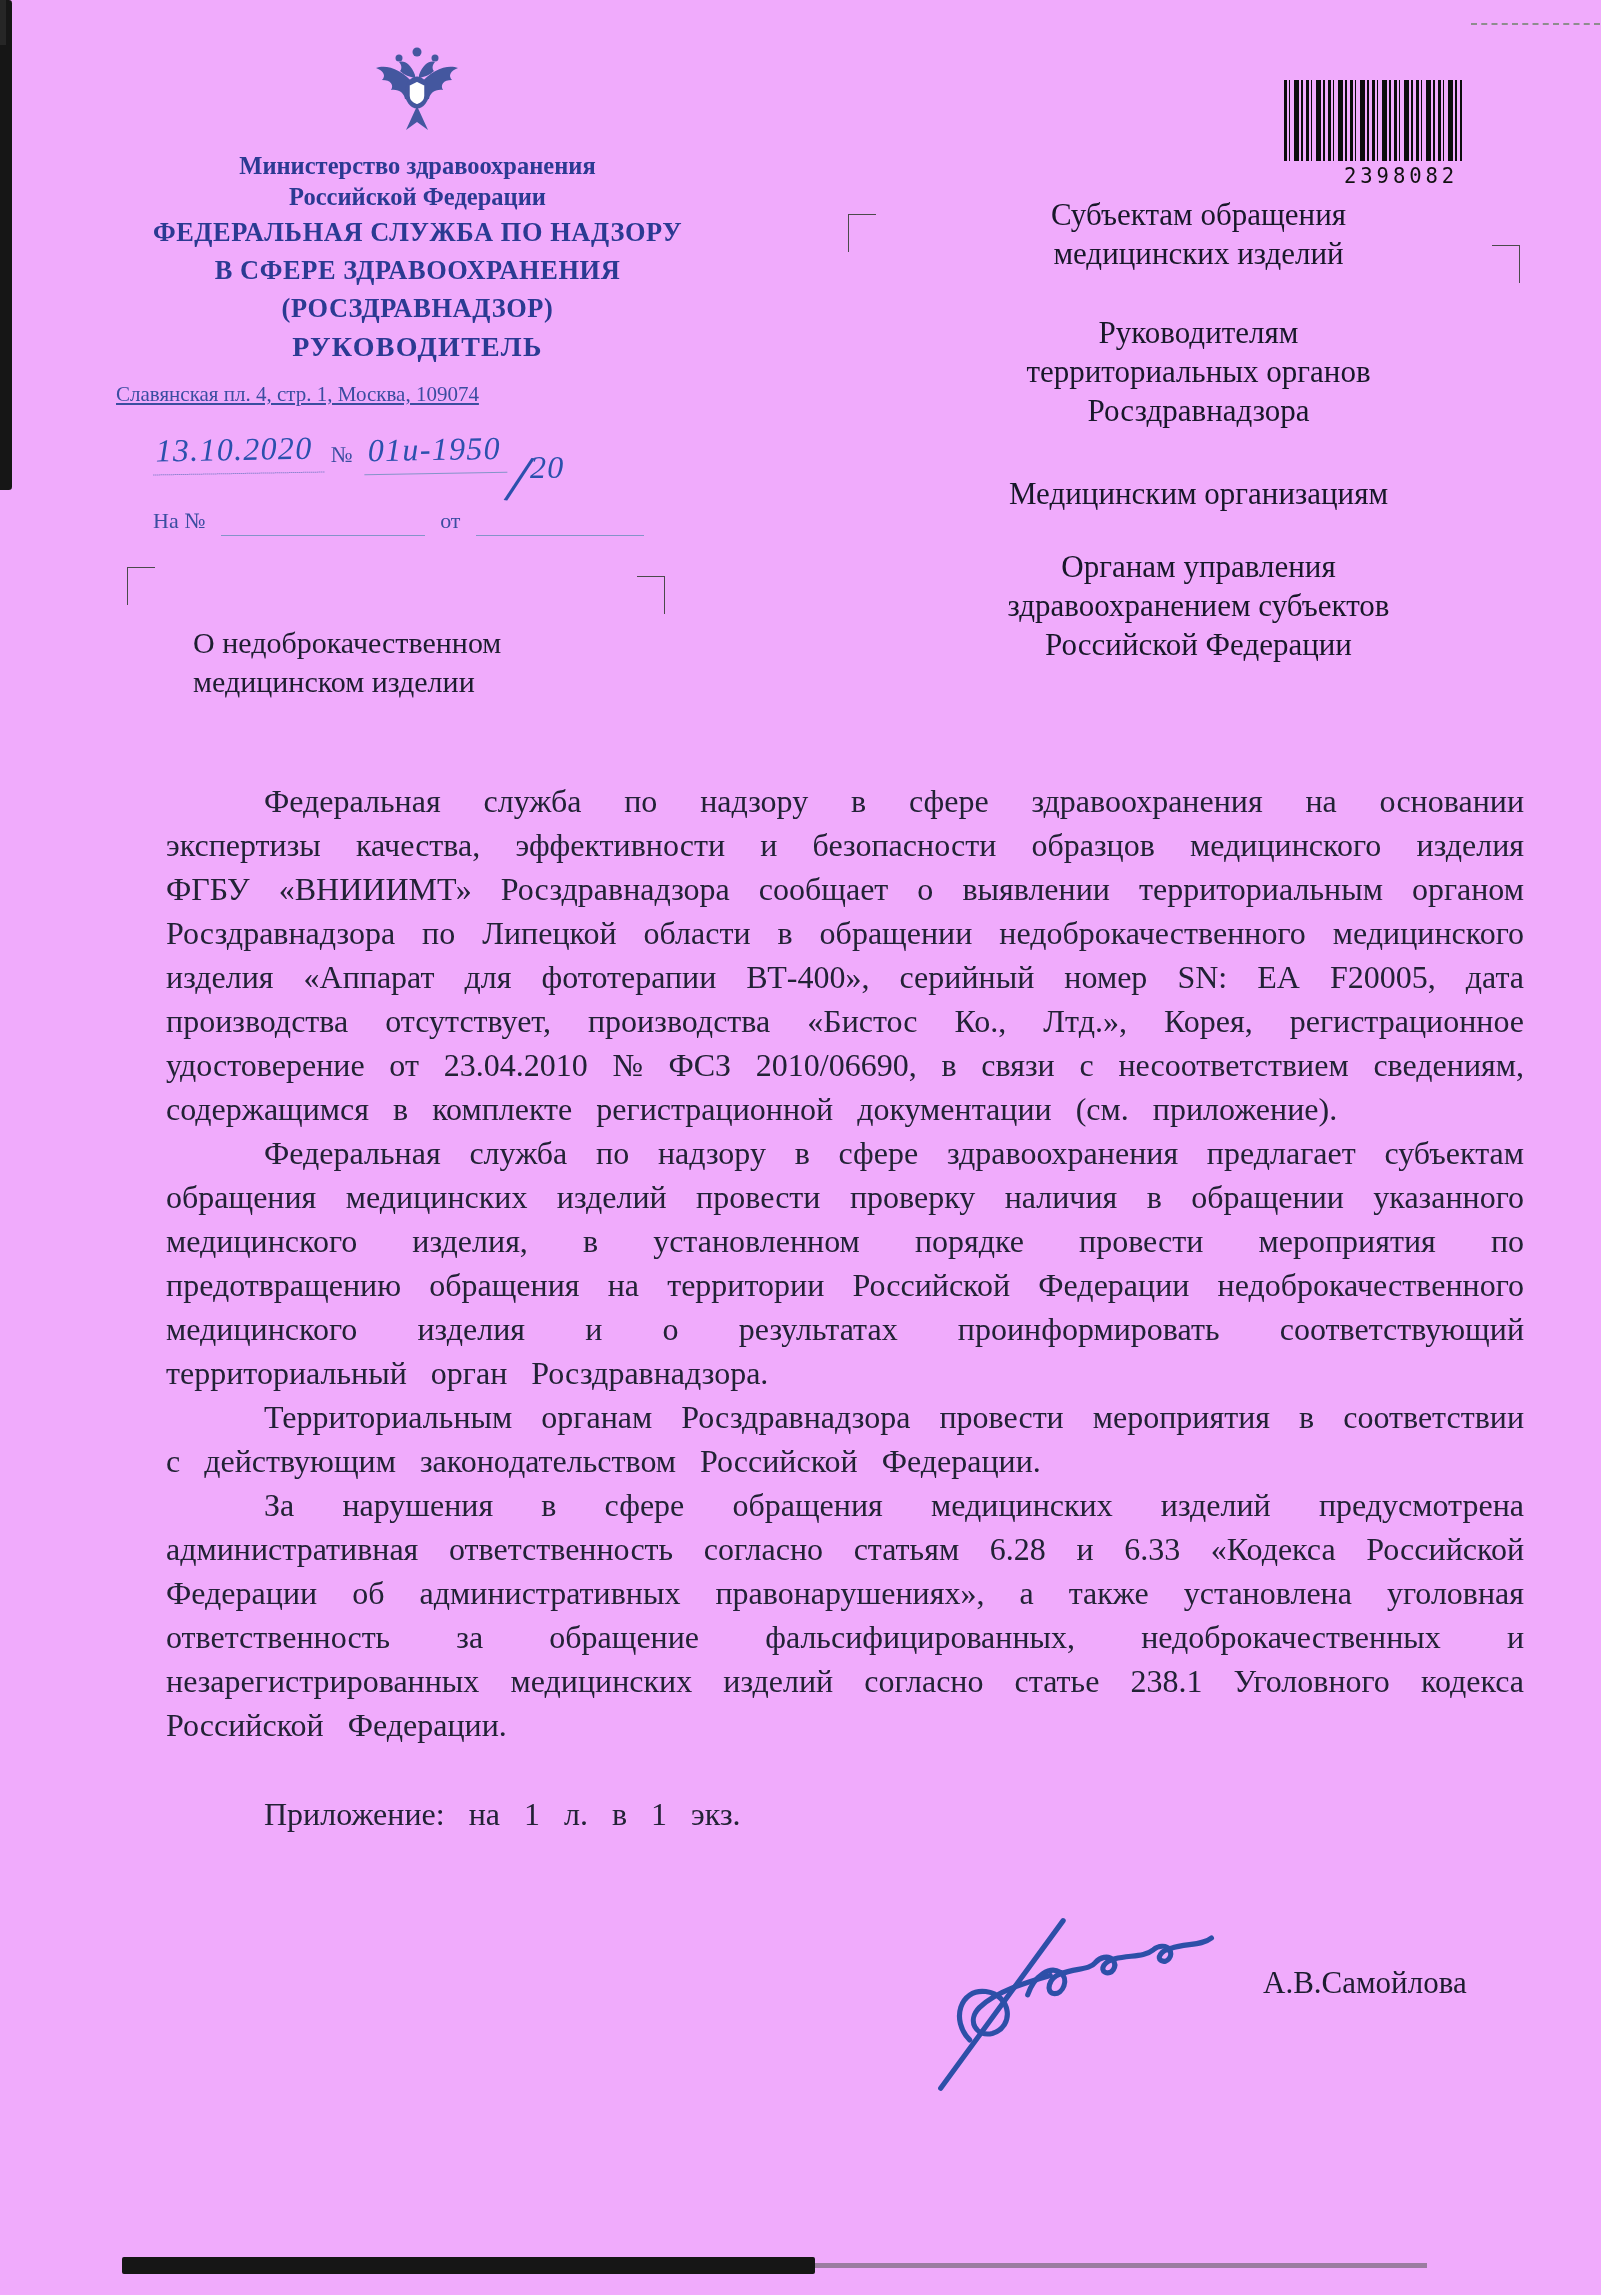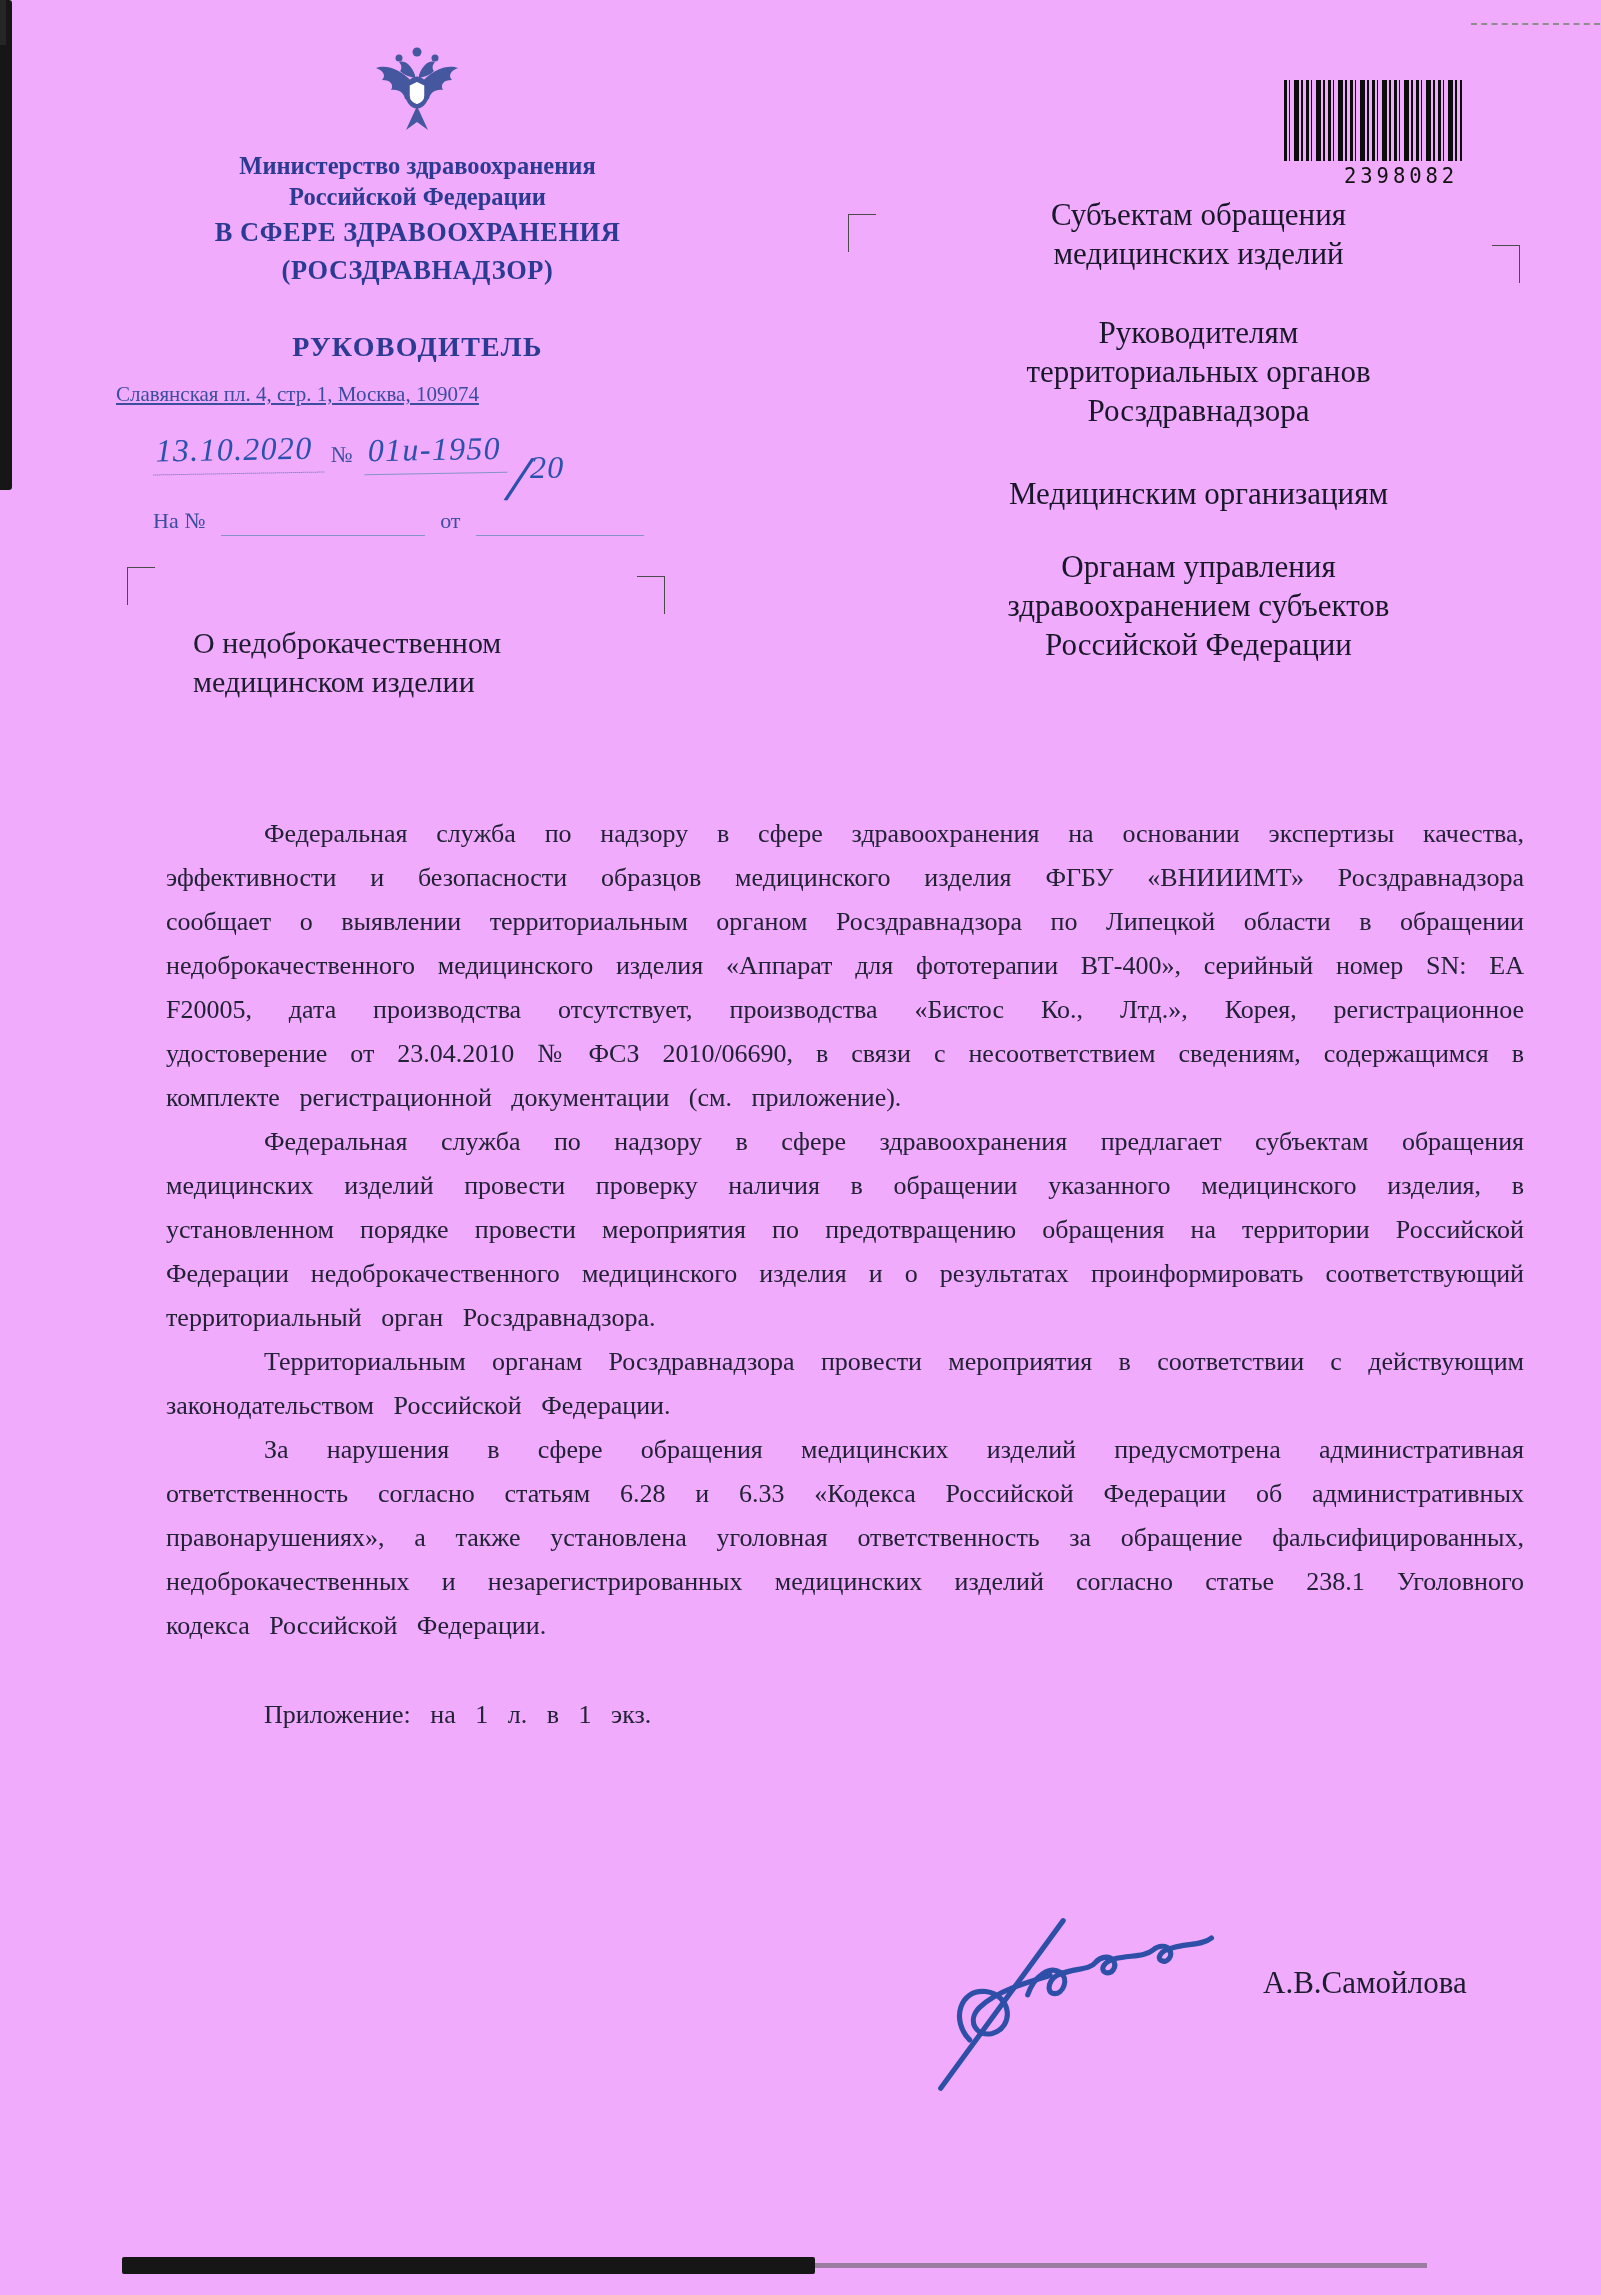--- a/index.html
+++ b/index.html
@@ -89,22 +89,22 @@
 
   
   .subject {
     position:absolute; left:193px; top:623px; width:516px;
     color:#1d1d30; font-size:30px; line-height:39px;
   }
 
   
   .body-text {
     position:absolute; left:166px; top:779px; width:1358px;
-    color:#222236; font-size:26px; line-height:44px;
-    text-align:justify; word-spacing:0.5em;margin-top:33px;
+    color:#222236; font-size:32px; line-height:44px;
+    text-align:justify; word-spacing:0.5em;
   }
   .body-text p { margin:0; text-indent:98px; }
   .body-text p.attachment { margin-top:45px; text-align:left; }
 
   
   .sig-flourish { position:absolute; left:931px; top:1898px; }
   .sig-name {
     position:absolute; left:1263px; top:1965px;
     color:#1d1d30; font-size:31px;
   }
@@ -145,20 +145,21 @@
       </g>
     </svg>
   </div>
 
   <div class="lh-ministry">
     <div>Министерство здравоохранения</div>
     <div>Российской Федерации</div>
   </div>
 
   <div class="lh-service">
+    <div>ФЕДЕРАЛЬНАЯ СЛУЖБА ПО НАДЗОРУ</div>
     <div>В СФЕРЕ ЗДРАВООХРАНЕНИЯ</div>
     <div>(РОСЗДРАВНАДЗОР)</div>
   </div>
 
   <div class="lh-position">РУКОВОДИТЕЛЬ</div>
 
   <div class="lh-contact">
     <div>Славянская пл. 4, стр. 1, Москва, 109074</div>
   </div>
 

